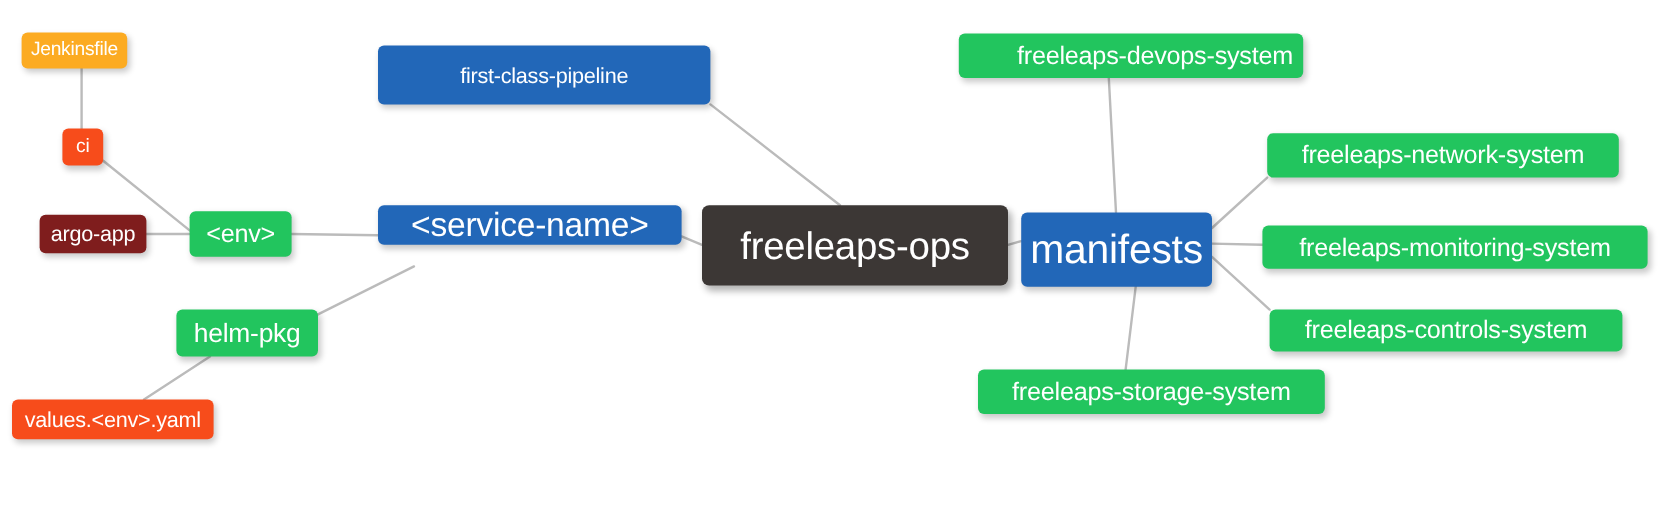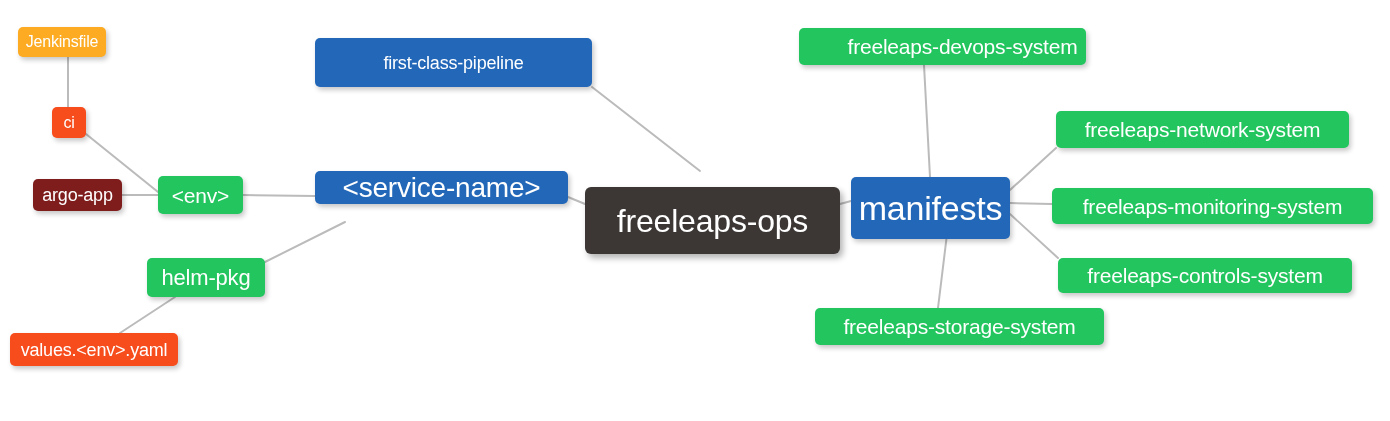--- a/index.html
+++ b/index.html
@@ -34,21 +34,20 @@
     color: #ffffff;
     border-radius: 5px;
     white-space: nowrap;
     line-height: 1;
     box-shadow: 2px 3px 5px rgba(0,0,0,0.22);
     letter-spacing: -0.2px;
   }
   .node.root {
     border-radius: 6px;
     box-shadow: 3px 4px 6px rgba(0,0,0,0.30);
-    margin-top: 16px;
   }
 </style>
 </head>
 <body>
 
 <div id="mindmap">
   <svg id="edge-layer" viewBox="0 0 1390 421" xmlns="http://www.w3.org/2000/svg">
       <line x1="585" y1="204" x2="568" y2="197" stroke="#bbbbbb" stroke-width="2" stroke-linecap="round"></line>
       <line x1="840" y1="204" x2="851" y2="201" stroke="#bbbbbb" stroke-width="2" stroke-linecap="round"></line>
       <line x1="592" y1="87" x2="700" y2="171" stroke="#bbbbbb" stroke-width="2" stroke-linecap="round"></line>

